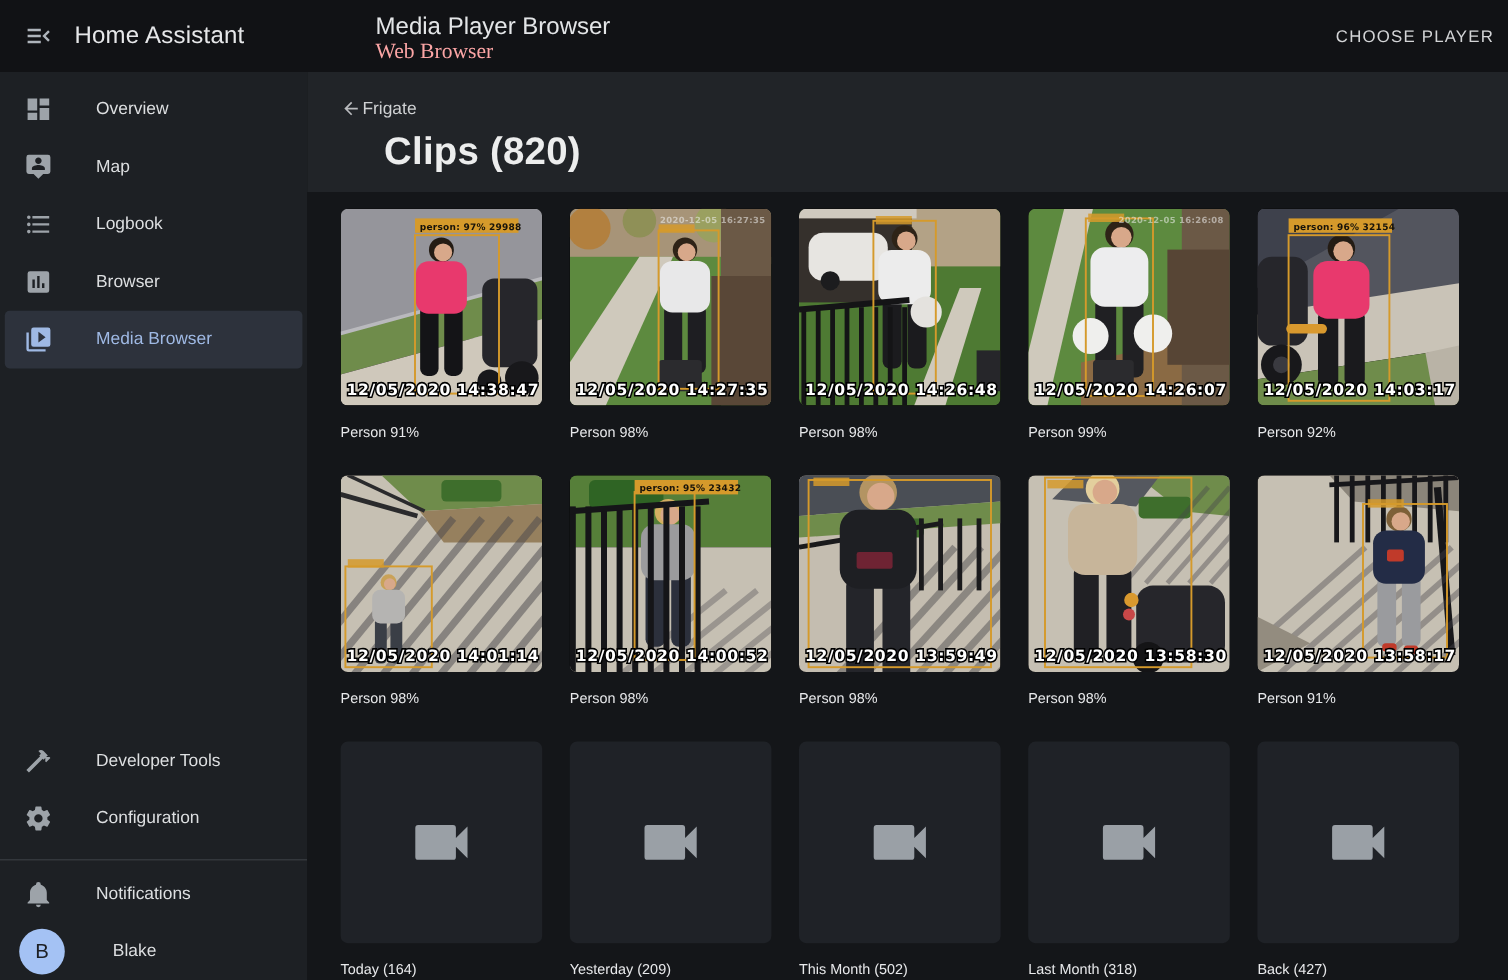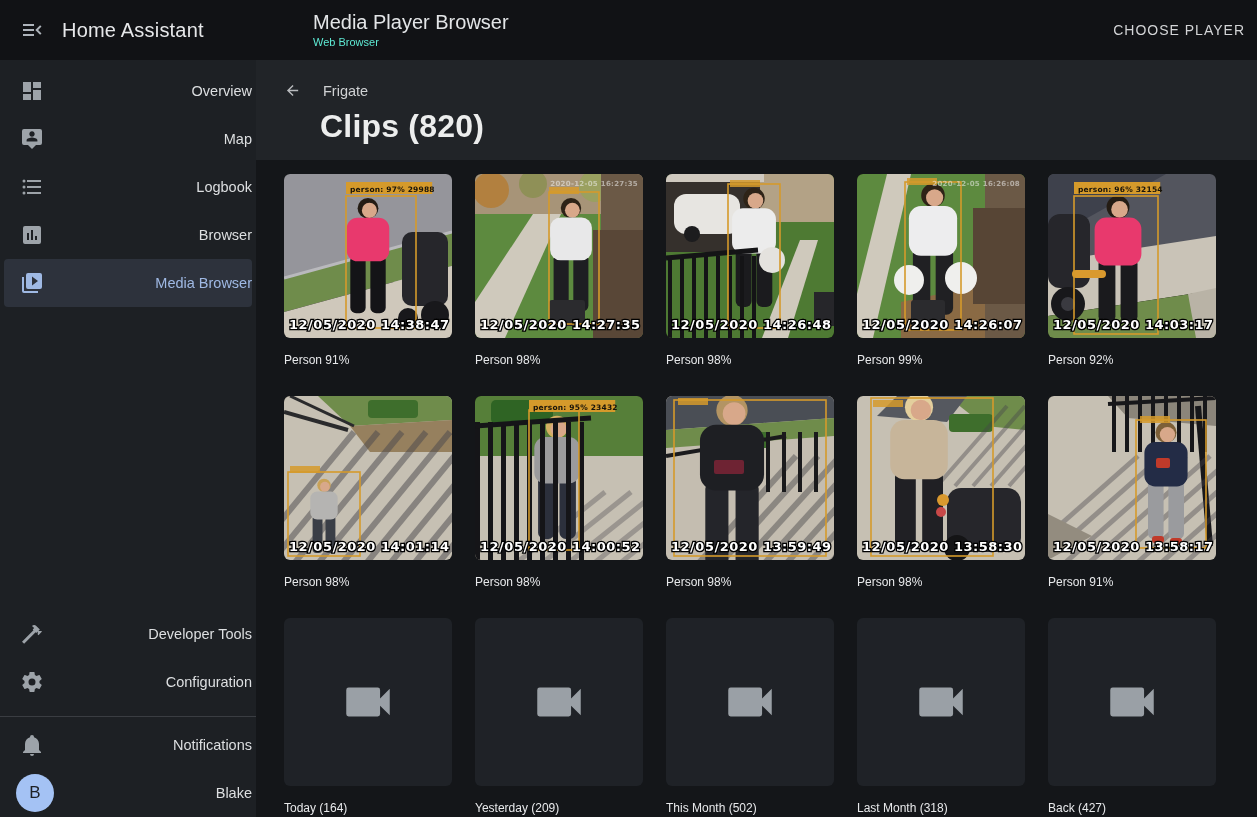--- a/index.html
+++ b/index.html
@@ -8,49 +8,49 @@
 
   
   .topbar { display:flex; height:60px; background:#111215; color:#e2e4e6; }
   .topbar-left { width:256px; display:flex; align-items:center; padding-left:20px; flex:0 0 auto; }
   .menu-btn { background:none; border:none; cursor:pointer; width:24px; height:24px; padding:0; }
   .menu-btn svg { fill:#aeb4bb; }
   .app-title { margin-left:18px; font-size:20px; color:#e6e7e9; letter-spacing:.2px; white-space:nowrap; }
   .topbar-main { flex:1; display:flex; align-items:center; padding-left:57px; padding-right:2px; }
   .tb-titles { display:flex; flex-direction:column; justify-content:center; }
   .panel-title { font-size:20px; color:#e3e5e7; line-height:24px; }
-  .panel-subtitle { font-size:11px; color:#5eead4; line-height:17px; }
+  .panel-subtitle { font-size:18px; color:#fca5a5; line-height:17px;font-family:Liberation Serif, serif; }
   .spacer { flex:1; }
   .choose-player { background:none; border:none; color:#d3d4d6; font-family:"Liberation Sans",sans-serif;
                    font-size:14px; font-weight:500; letter-spacing:1px; cursor:pointer; padding:8px 10px; }
 
   
   .body-row { display:flex; height:757px; }
   .sidebar { width:256px; flex:0 0 auto; background:#1d2024; display:flex; flex-direction:column;
              padding-top:7px; }
   .nav-item { height:48px; display:flex; align-items:center; padding-left:16px; margin:0 4px;
-              border-radius:4px; cursor:pointer;justify-content:space-between; }
+              border-radius:4px; cursor:pointer; }
   .nav-item .nicon { width:24px; height:24px; flex:0 0 auto; }
   .nav-item .nicon svg { fill:#9da3a9; width:24px; height:24px; }
   .nav-item .nlabel { margin-left:36px; font-size:14.5px; font-weight:500; color:#dddfe1; }
   .nav-item.selected { background:#2d323c; }
   .nav-item.selected .nicon svg { fill:#9fb9e4; }
   .nav-item.selected .nlabel { color:#9fb9e4; }
   .side-spacer { flex:1; }
   .side-divider { border-top:1px solid #3a3d42; margin:10px 0 4px 0; }
   .avatar { width:38px; height:38px; border-radius:50%; background:#a4c2f4; color:#1d2024;
             display:flex; align-items:center; justify-content:center; font-size:17px; font-weight:500;
             margin-left:-4px; }
   .user-item { padding-left:16px; }
   .user-item .nlabel { margin-left:40px; }
 
   
   .content { flex:1; display:flex; flex-direction:column; overflow:hidden; }
   .content-top { background:#212428; padding:22px 28px 0 28px; height:100px; flex:0 0 auto; }
-  .breadcrumb { display:flex; align-items:center; gap:22px; color:#cfd1d3; font-size:14.5px; cursor:pointer; width:fit-content; }
+  .breadcrumb { display:flex; align-items:center; gap:1px; color:#cfd1d3; font-size:14.5px; cursor:pointer; width:fit-content; }
   .breadcrumb svg { fill:#b9bbbe; width:17px; height:17px; }
   .page-title { margin-top:9px; font-size:32px; font-weight:700; color:#eceded; letter-spacing:.2px;margin-left:36px; }
   .grid-wrap { flex:1; overflow-y:auto; background:#141619; }
   .grid { display:grid; grid-template-columns:repeat(5,168px); column-gap:23px; row-gap:26px;
           padding:14px 28px 20px 28px; }
   .clip-card { width:168px; cursor:pointer; }
   .thumb { width:168px; height:164px; border-radius:6px; overflow:hidden; background:#000; }
   .thumb svg { display:block; width:100%; height:100%; }
   .thumb.folder { height:168px; background:#1f2227; display:flex; align-items:center; justify-content:center; }
   .thumb.folder svg { width:58px; height:58px; fill:#9aa0a6; }

